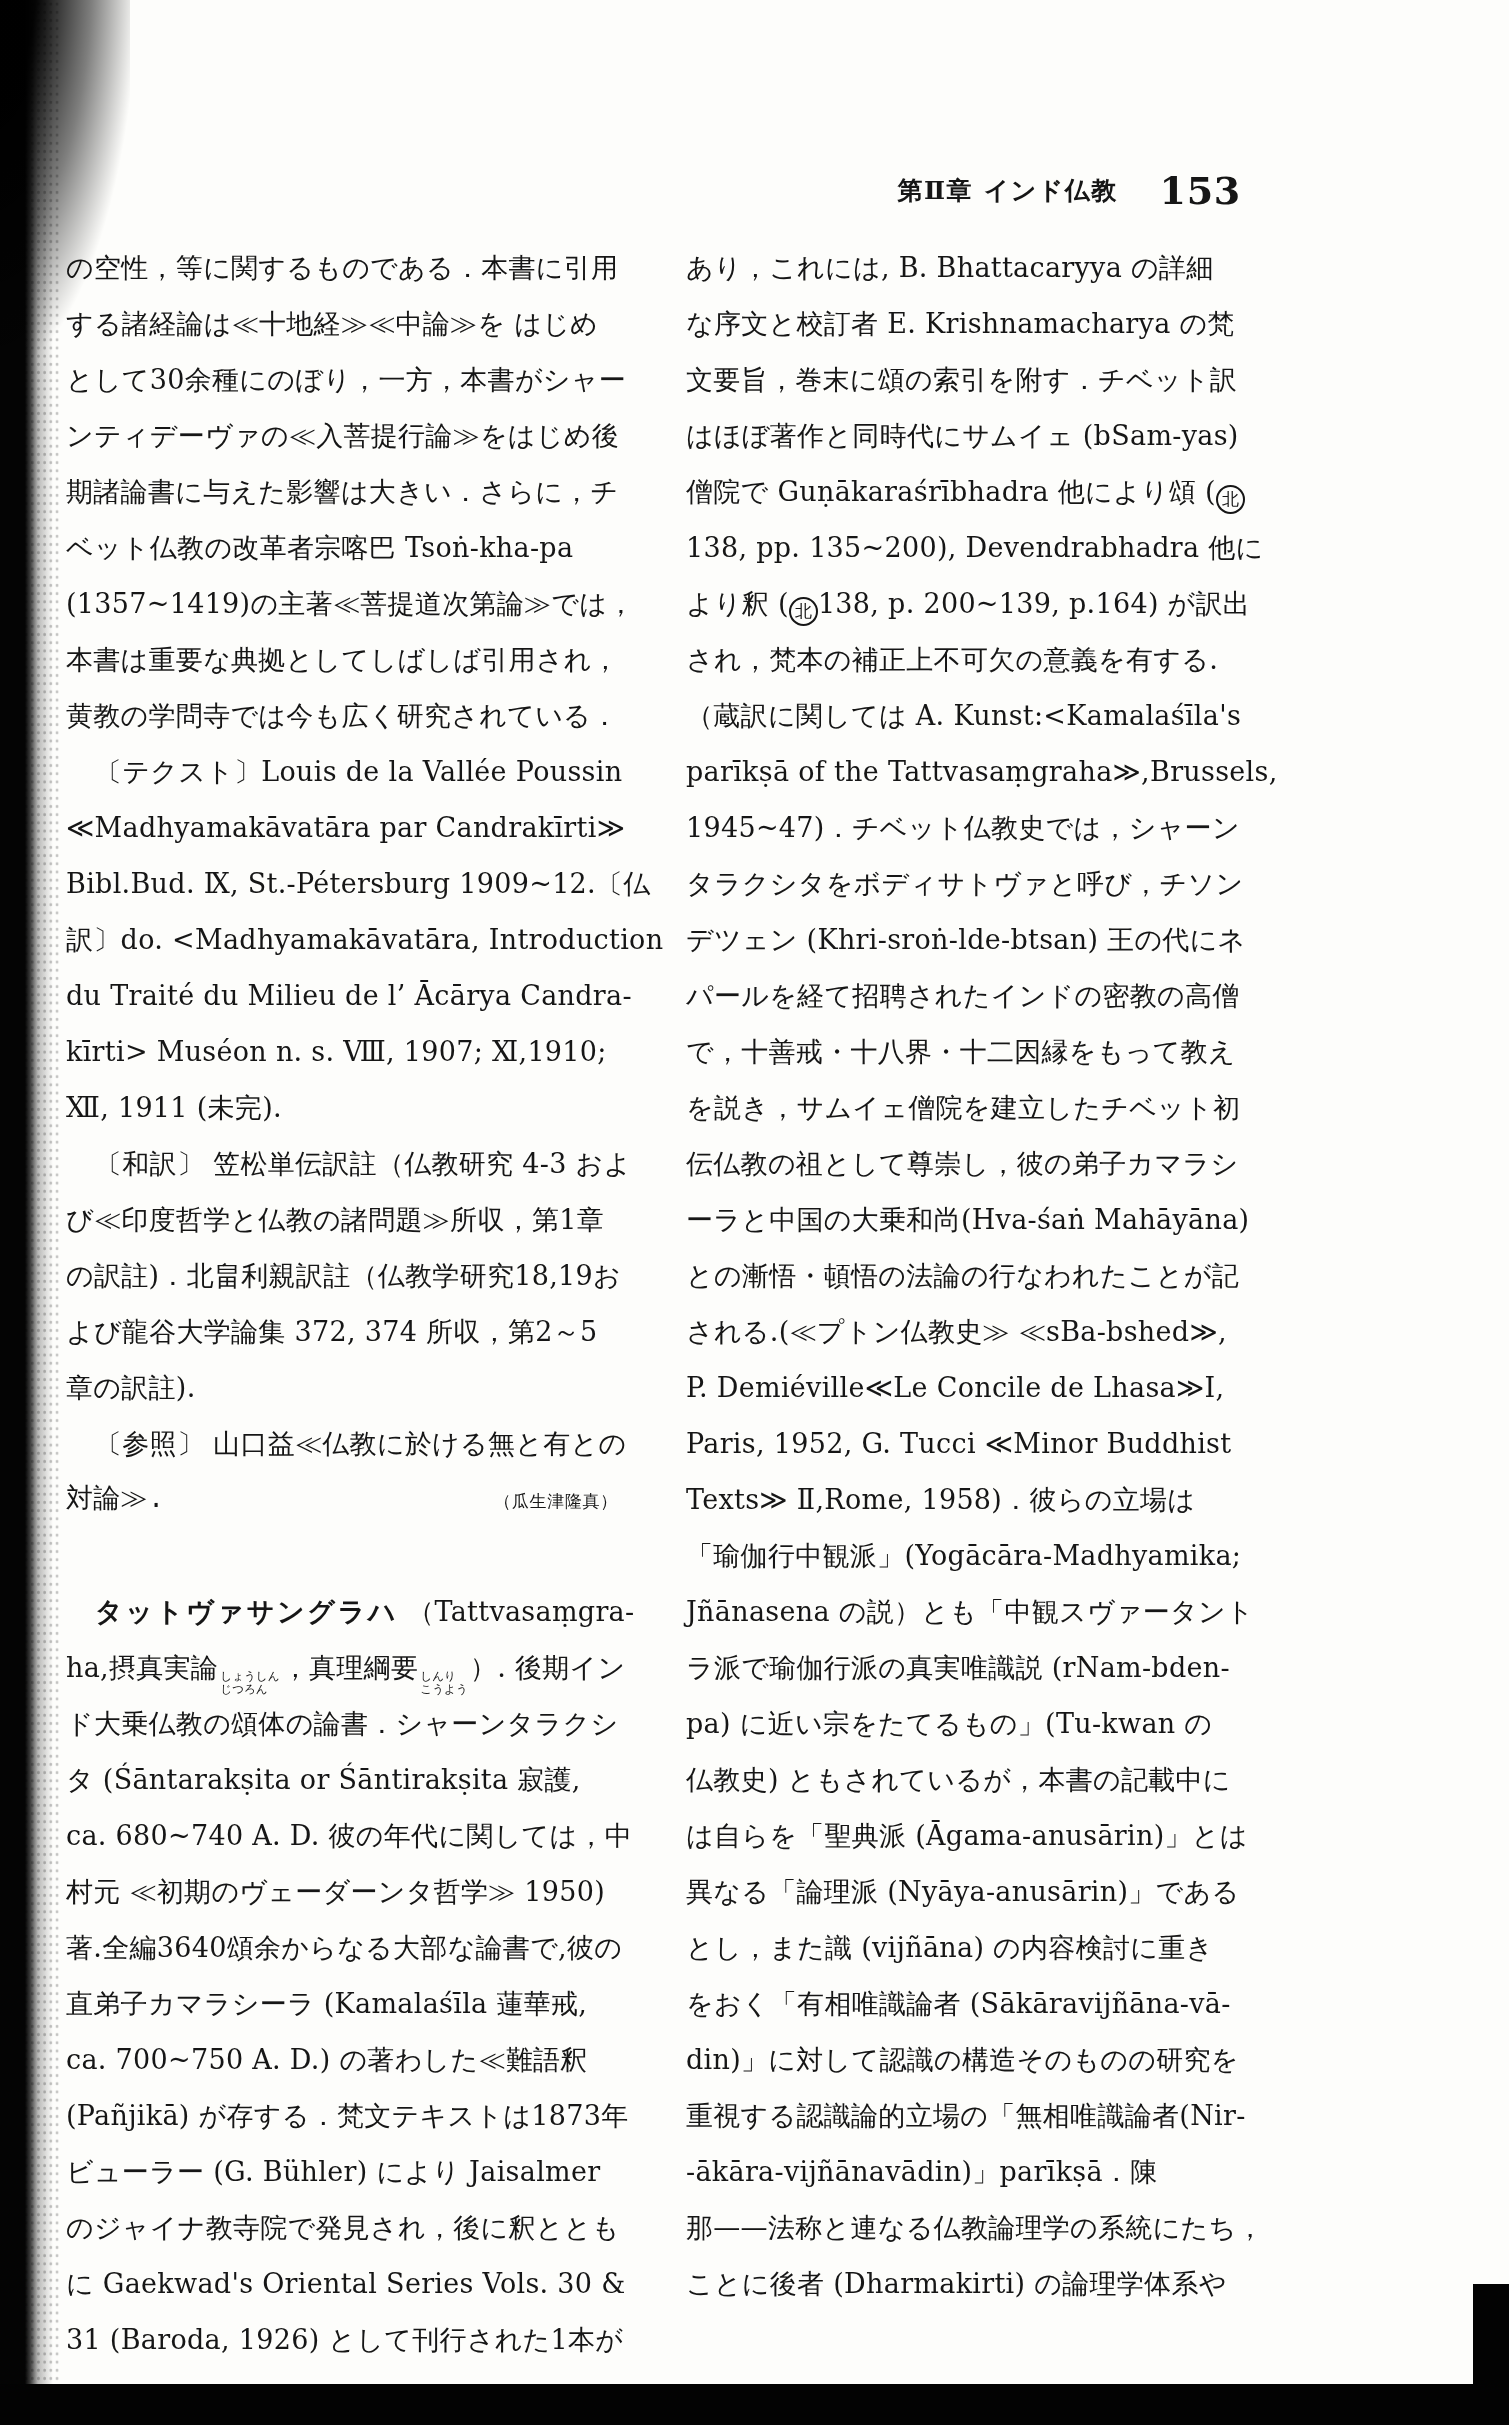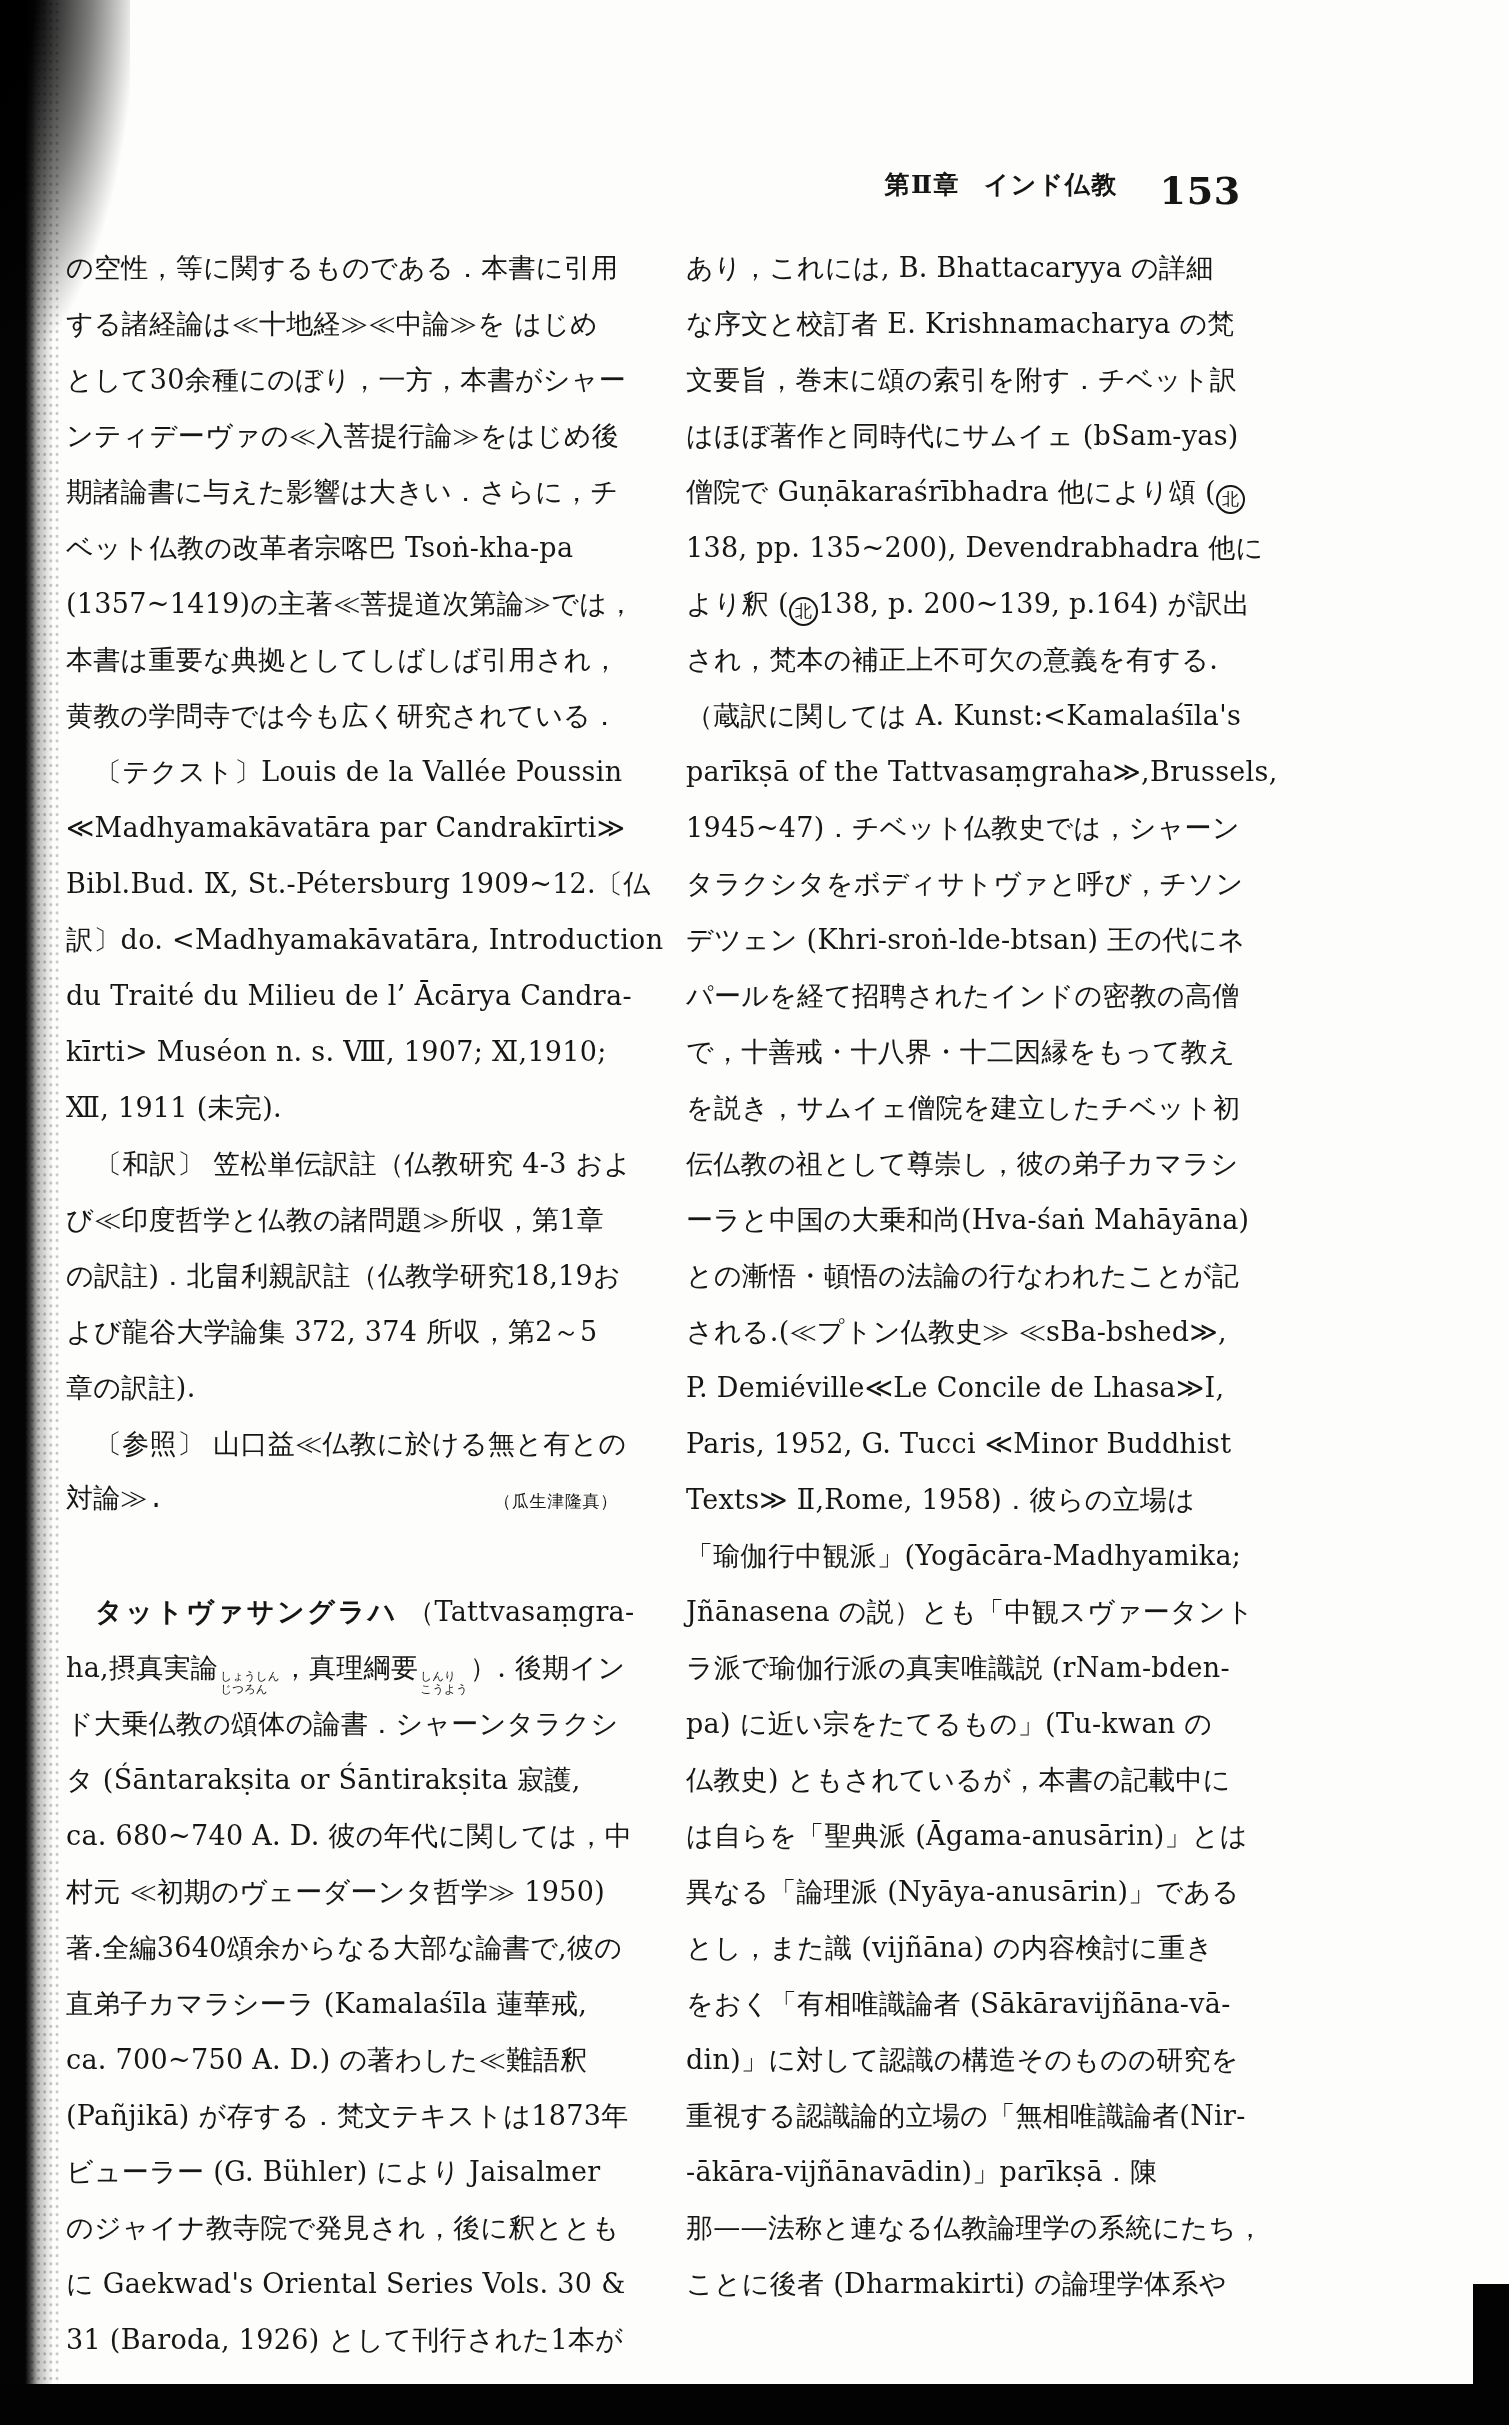--- a/index.html
+++ b/index.html
@@ -9,25 +9,25 @@
     font-family:"DejaVu Serif","Liberation Serif",serif;
     -webkit-font-smoothing:antialiased;
   }
   .page{
     position:relative;width:1509px;height:2426px;overflow:hidden;
     background:#fdfdfb;color:#161616;
   }
   
   .page-header{
     position:absolute;top:168px;left:685px;width:556px;
-    display:flex;justify-content:flex-end;align-items:flex-start;
+    display:flex;justify-content:flex-end;align-items:center;
     font-size:25px;letter-spacing:1.4px;white-space:nowrap;
   }
   .page-header .chapter{font-weight:bold;}
-  .page-header .section{margin-left:24px;font-weight:bold;}
+  .page-header .section{margin-left:11px;font-weight:bold;}
   .page-header .page-number{
     margin-left:42px;font-size:38px;font-weight:bold;letter-spacing:0.7px;
   }
   
   .col{
     position:absolute;top:240px;font-size:27px;color:#161616;
   }
   .col-left{left:66px;width:552px;}
   .col-right{left:686px;width:559px;}
   .line{

